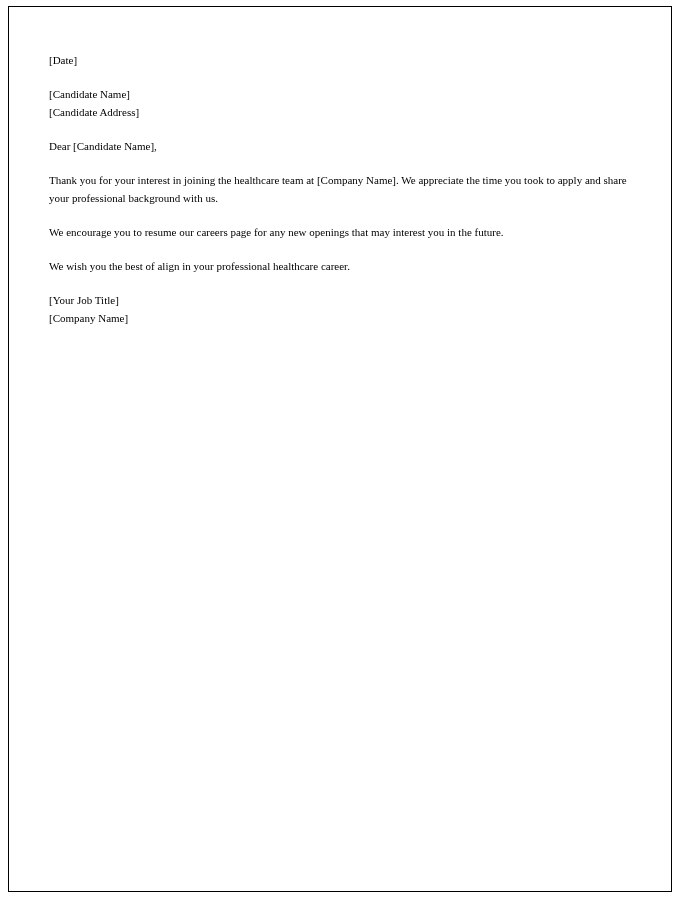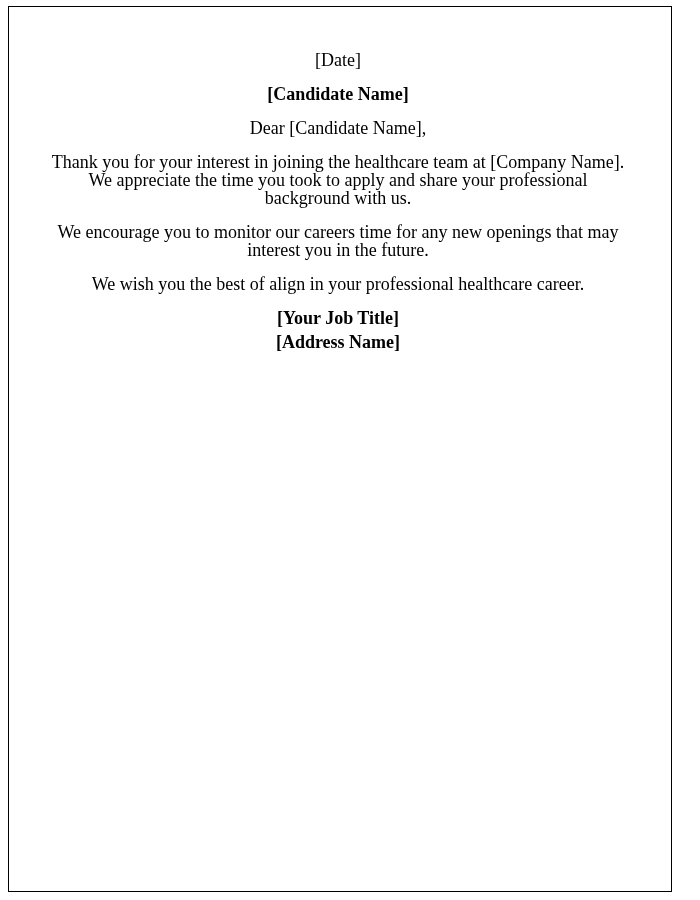--- a/index.html
+++ b/index.html
@@ -16,53 +16,52 @@
     top: 6px;
     width: 664px;
     height: 886px;
     background: #ffffff;
     border: 1px solid #000000;
     box-sizing: border-box;
   }
   .content {
     padding: 44px 44px 0 40px;
     color: #000000;
-    font-size: 18px;
+    font-size: 11px;
     line-height: 18px;
-    text-align: center;
   }
   .block {
     margin: 0 0 16px 0;
   }
   .line {
-    margin: 6px;
-    font-weight: bold;
+    margin: 0;
   }
 </style>
 </head>
 <body>
 
 <div class="page">
   <div class="content">
 
     <p class="block">[Date]</p>
 
     <div class="block">
       <p class="line">[Candidate Name]</p>
+      <p class="line">[Candidate Address]</p>
     </div>
 
     <p class="block">Dear [Candidate Name],</p>
 
     <p class="block">Thank you for your interest in joining the healthcare team at [Company Name]. We appreciate the time you took to apply and share your professional background with us.</p>
 
 
-    <p class="block">We encourage you to monitor our careers time for any new openings that may interest you in the future.</p>
+    <p class="block">We encourage you to resume our careers page for any new openings that may interest you in the future.</p>
 
     <p class="block">We wish you the best of align in your professional healthcare career.</p>
 
 
     <div class="block">
       <p class="line">[Your Job Title]</p>
-      <p class="line">[Address Name]</p>
+      <p class="line">[Company Name]</p>
     </div>
 
   </div>
 </div>
 
 </body></html>

